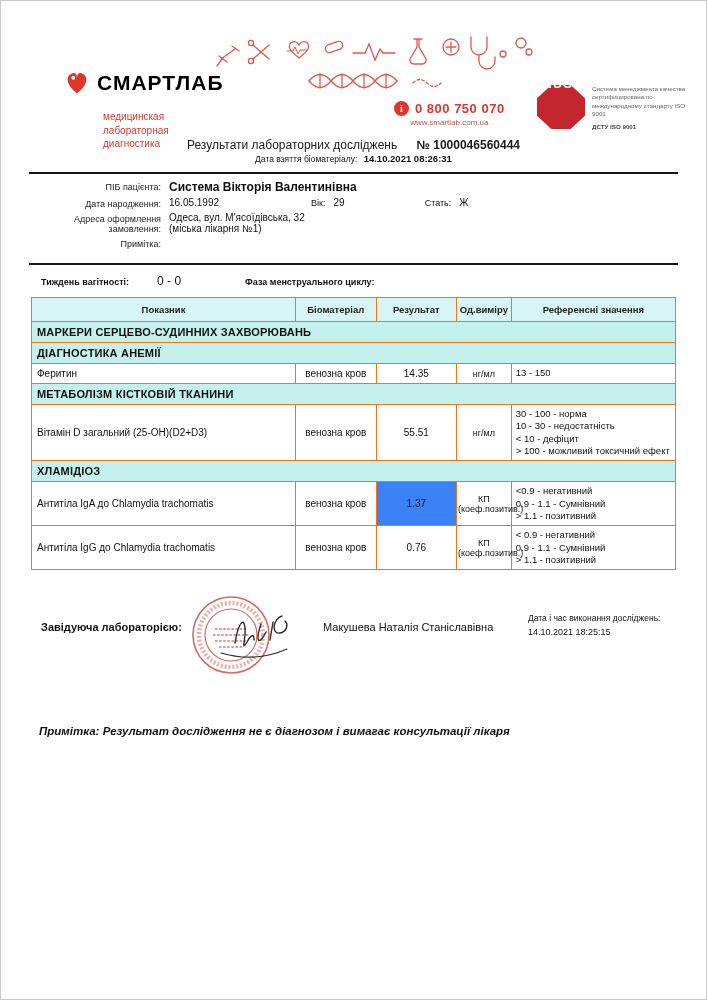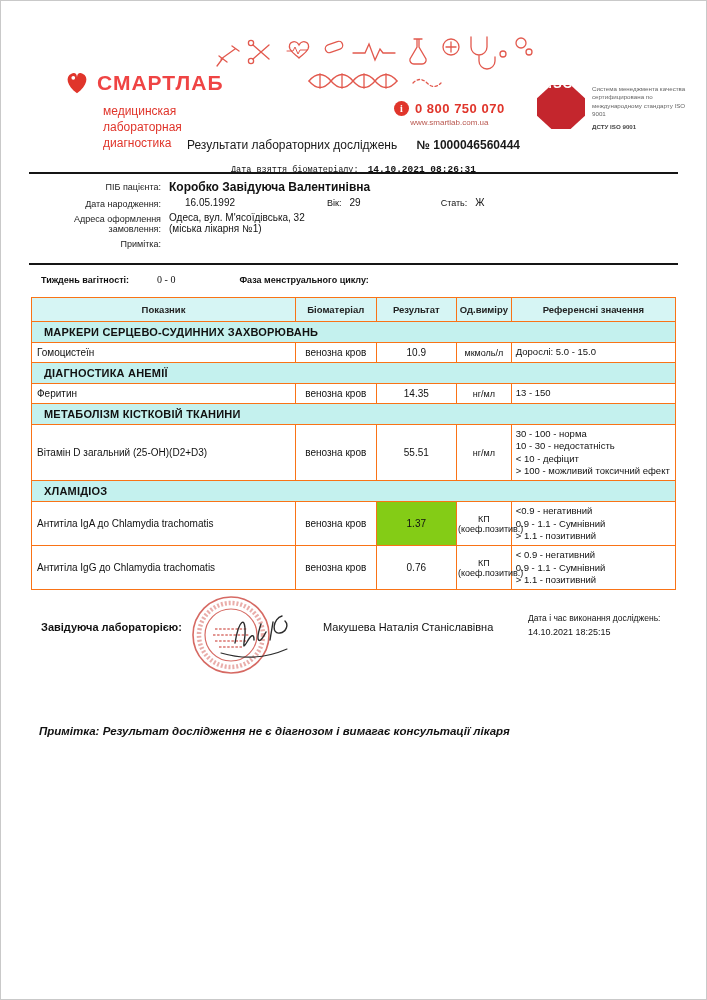--- a/index.html
+++ b/index.html
@@ -2,76 +2,76 @@
 <html><head>
 <meta charset="utf-8">
 <style>
   html,body{margin:0;padding:0;background:#fff;}
   body{width:707px;height:1000px;position:relative;font-family:"Liberation Sans", sans-serif;color:#111;}
   .page{position:absolute;inset:0;border:1px solid #c9c9c9;background:#fff;box-sizing:border-box;overflow:hidden;}
 
   
   .logo{position:absolute;left:62px;top:68px;}
   .logo-row{display:flex;align-items:center;gap:6px;}
-  .logo-title{font-size:21px;font-weight:bold;color:#ef4444;letter-spacing:1px;}
-  .logo-tagline{margin-left:40px;margin-top:6px;font-size:12px;line-height:1.35;color:#e0352b;}
+  .logo-title{font-size:21px;font-weight:bold;color:#000000;letter-spacing:1px;}
+  .logo-tagline{margin-left:40px;margin-top:13px;font-size:10px;line-height:1.35;color:#e0352b;}
   .deco{position:absolute;left:212px;top:30px;}
   .contact{position:absolute;left:393px;top:100px;text-align:center;}
   .contact-row{display:flex;align-items:center;gap:6px;}
   .info-icon{width:15px;height:15px;border-radius:50%;background:#e0352b;color:#fff;font-size:10px;font-weight:bold;display:flex;align-items:center;justify-content:center;font-family:"Liberation Serif",serif;}
   .phone{font-size:13px;font-weight:bold;color:#e0352b;letter-spacing:.5px;}
   .website{font-size:8px;color:#b8564e;margin-top:2px;}
   .iso{position:absolute;right:14px;top:84px;display:flex;gap:7px;align-items:flex-start;}
   .iso-badge{width:48px;height:44px;background:#c4262d;color:#fff;display:flex;flex-direction:column;align-items:center;justify-content:center;clip-path:polygon(30% 0,70% 0,100% 30%,100% 70%,70% 100%,30% 100%,0 70%,0 30%);}
   .iso-badge .l1{font-size:13px;font-weight:bold;letter-spacing:1px;}
   .iso-badge .l2{font-size:11px;font-weight:bold;margin-top:36px;}
   .iso-text{width:100px;font-size:6.2px;line-height:1.35;color:#666;}
   .iso-std{margin-top:5px;font-size:6.2px;font-weight:bold;color:#444;}
 
   
   .title-block{position:absolute;top:137px;left:0;right:0;text-align:center;}
   .title-line1{font-size:12px;color:#1a1a1a;}
   .title-line1 .num{font-weight:bold;margin-left:16px;}
-  .title-line2{margin-top:12px;font-size:8.5px;font-family:Liberation Mono, monospace;}
+  .title-line2{margin-top:1px;font-size:8.5px;}
   .title-line2 .dt{font-weight:bold;font-size:9.5px;margin-left:4px;}
 
   .hr1,.hr2{position:absolute;left:28px;right:28px;border-top:2px solid #151515;}
   .hr1{top:171px;}
   .hr2{top:262px;}
 
   
   .patient{position:absolute;top:179px;left:28px;right:28px;display:grid;grid-template-columns:132px 1fr;row-gap:3px;column-gap:8px;}
   .p-label{font-size:9px;text-align:right;color:#222;padding-top:2px;}
   .p-value{font-size:10px;}
   .p-name{font-weight:bold;font-size:12px;}
   .p-row2{display:flex;align-items:baseline;}
   .p-row2 .lbl{font-size:9px;}
   .p-row2 .val{font-size:10px;margin-left:8px;}
   .ml-age{margin-left:92px;}
   .ml-sex{margin-left:80px;}
 
   
   .pregnancy{position:absolute;top:273px;left:40px;display:flex;align-items:baseline;}
   .preg-label{font-size:9px;font-weight:bold;}
-  .preg-value{font-size:10px;margin-left:28px;font-family:Liberation Serif, serif;}
+  .preg-value{font-size:12px;margin-left:28px;}
   .cycle-label{font-size:9px;font-weight:bold;margin-left:64px;}
 
   
   .table-wrap{position:absolute;top:296px;left:30px;right:30px;}
   table{width:100%;border-collapse:collapse;table-layout:fixed;}
   th,td{border:1px solid #f97316;box-sizing:border-box;}
   th{background:#d6f5f4;font-size:9.5px;font-weight:bold;padding:6px 2px;color:#222;}
-  td.section{background:#c4f1ee;font-weight:bold;font-size:11px;padding:4px 12px;letter-spacing:.2px;}
+  td.section{background:#c4f1ee;font-weight:bold;font-size:11px;padding:4px 5px;letter-spacing:.2px;}
   td{font-size:10px;padding:4px 5px;vertical-align:middle;background:#fff;}
   td.c-name{text-align:left;}
   td.c-bio,td.c-res,td.c-unit{text-align:center;}
   td.c-unit{font-size:9px;padding:2px 1px;}
   td.c-ref{font-size:9.5px;padding:3px 4px;}
   td.c-ref div{line-height:1.3;}
-  td.hl{background:#84cc16;}
+  td.hl{background:#3b82f6;}
 
   
   .footer{position:absolute;top:592px;left:0;right:0;height:95px;}
   .head-label{position:absolute;left:40px;top:28px;font-size:11px;font-weight:bold;}
   .stamp{position:absolute;left:168px;top:-2px;}
   .head-name{position:absolute;left:322px;top:28px;font-size:11px;}
   .exec{position:absolute;right:26px;top:20px;width:152px;}
   .exec-label{font-size:8.5px;}
   .exec-value{margin-top:4px;font-size:9px;}
 
@@ -153,25 +153,25 @@
     <div class="title-line2">
       <span>Дата взяття біоматеріалу:</span>
       <span class="dt">14.10.2021 08:26:31</span>
     </div>
   </div>
 
   <div class="hr1"></div>
 
   <div class="patient">
     <div class="p-label">ПІБ пацієнта:</div>
-    <div class="p-value p-name">Коробко Завідуюча Валентинівна</div>
+    <div class="p-value p-name">Система Вікторія Валентинівна</div>
 
     <div class="p-label">Дата народження:</div>
     <div class="p-value p-row2">
-      <span class="val" style="margin-left:16px">16.05.1992</span>
+      <span class="val" style="margin-left:0">16.05.1992</span>
       <span class="lbl ml-age">Вік:</span>
       <span class="val">29</span>
       <span class="lbl ml-sex">Стать:</span>
       <span class="val">Ж</span>
     </div>
 
     <div class="p-label">Адреса оформлення замовлення:</div>
     <div class="p-value">
       <div>Одеса, вул. М'ясоїдівська, 32</div>
       <div>(міська лікарня №1)</div>
@@ -205,29 +205,20 @@
           <th>Результат</th>
           <th>Од.виміру</th>
           <th>Референсні значення</th>
         </tr>
       </thead>
       <tbody>
           <tr>
             <td class="section" colspan="5">МАРКЕРИ СЕРЦЕВО-СУДИННИХ ЗАХВОРЮВАНЬ</td>
           </tr>
           <tr>
-            <td class="c-name">Гомоцистеїн</td>
-            <td class="c-bio">венозна кров</td>
-            <td class="c-res">10.9</td>
-            <td class="c-unit">мкмоль/л</td>
-            <td class="c-ref">
-              <div>Дорослі: 5.0 - 15.0</div>
-            </td>
-          </tr>
-          <tr>
             <td class="section" colspan="5">ДІАГНОСТИКА АНЕМІЇ</td>
           </tr>
           <tr>
             <td class="c-name">Феритин</td>
             <td class="c-bio">венозна кров</td>
             <td class="c-res">14.35</td>
             <td class="c-unit">нг/мл</td>
             <td class="c-ref">
               <div>13 - 150</div>
             </td>

